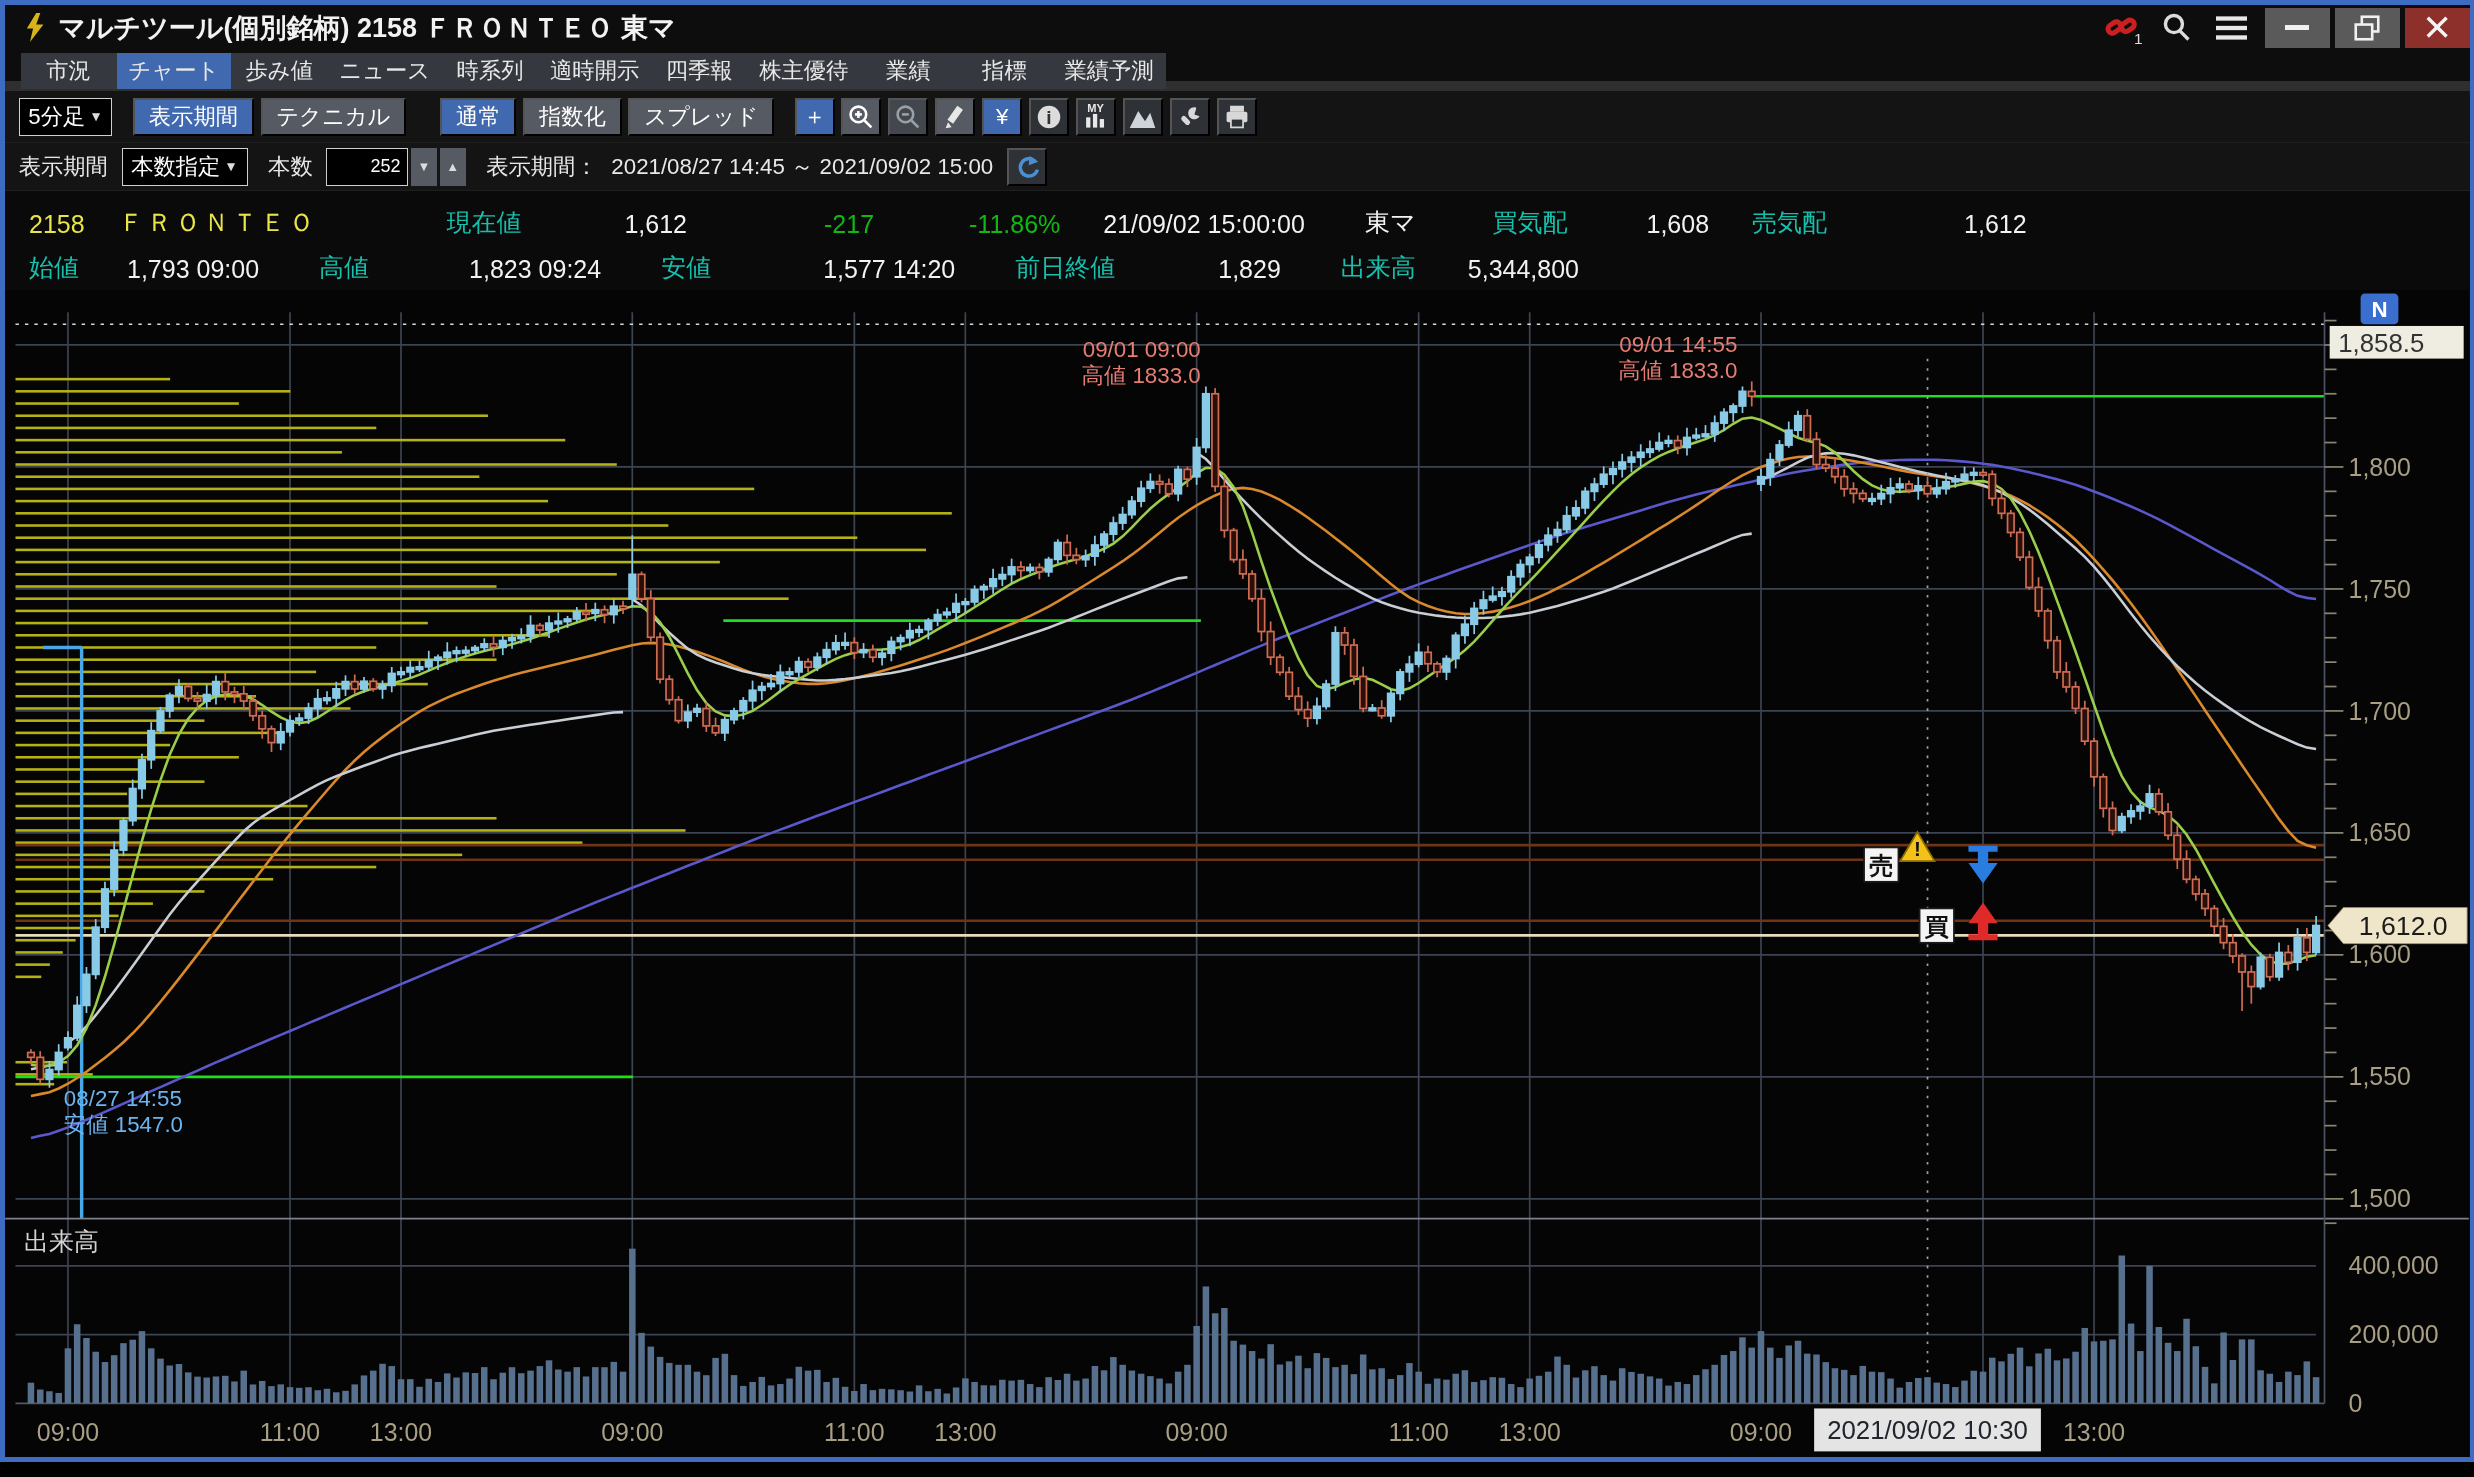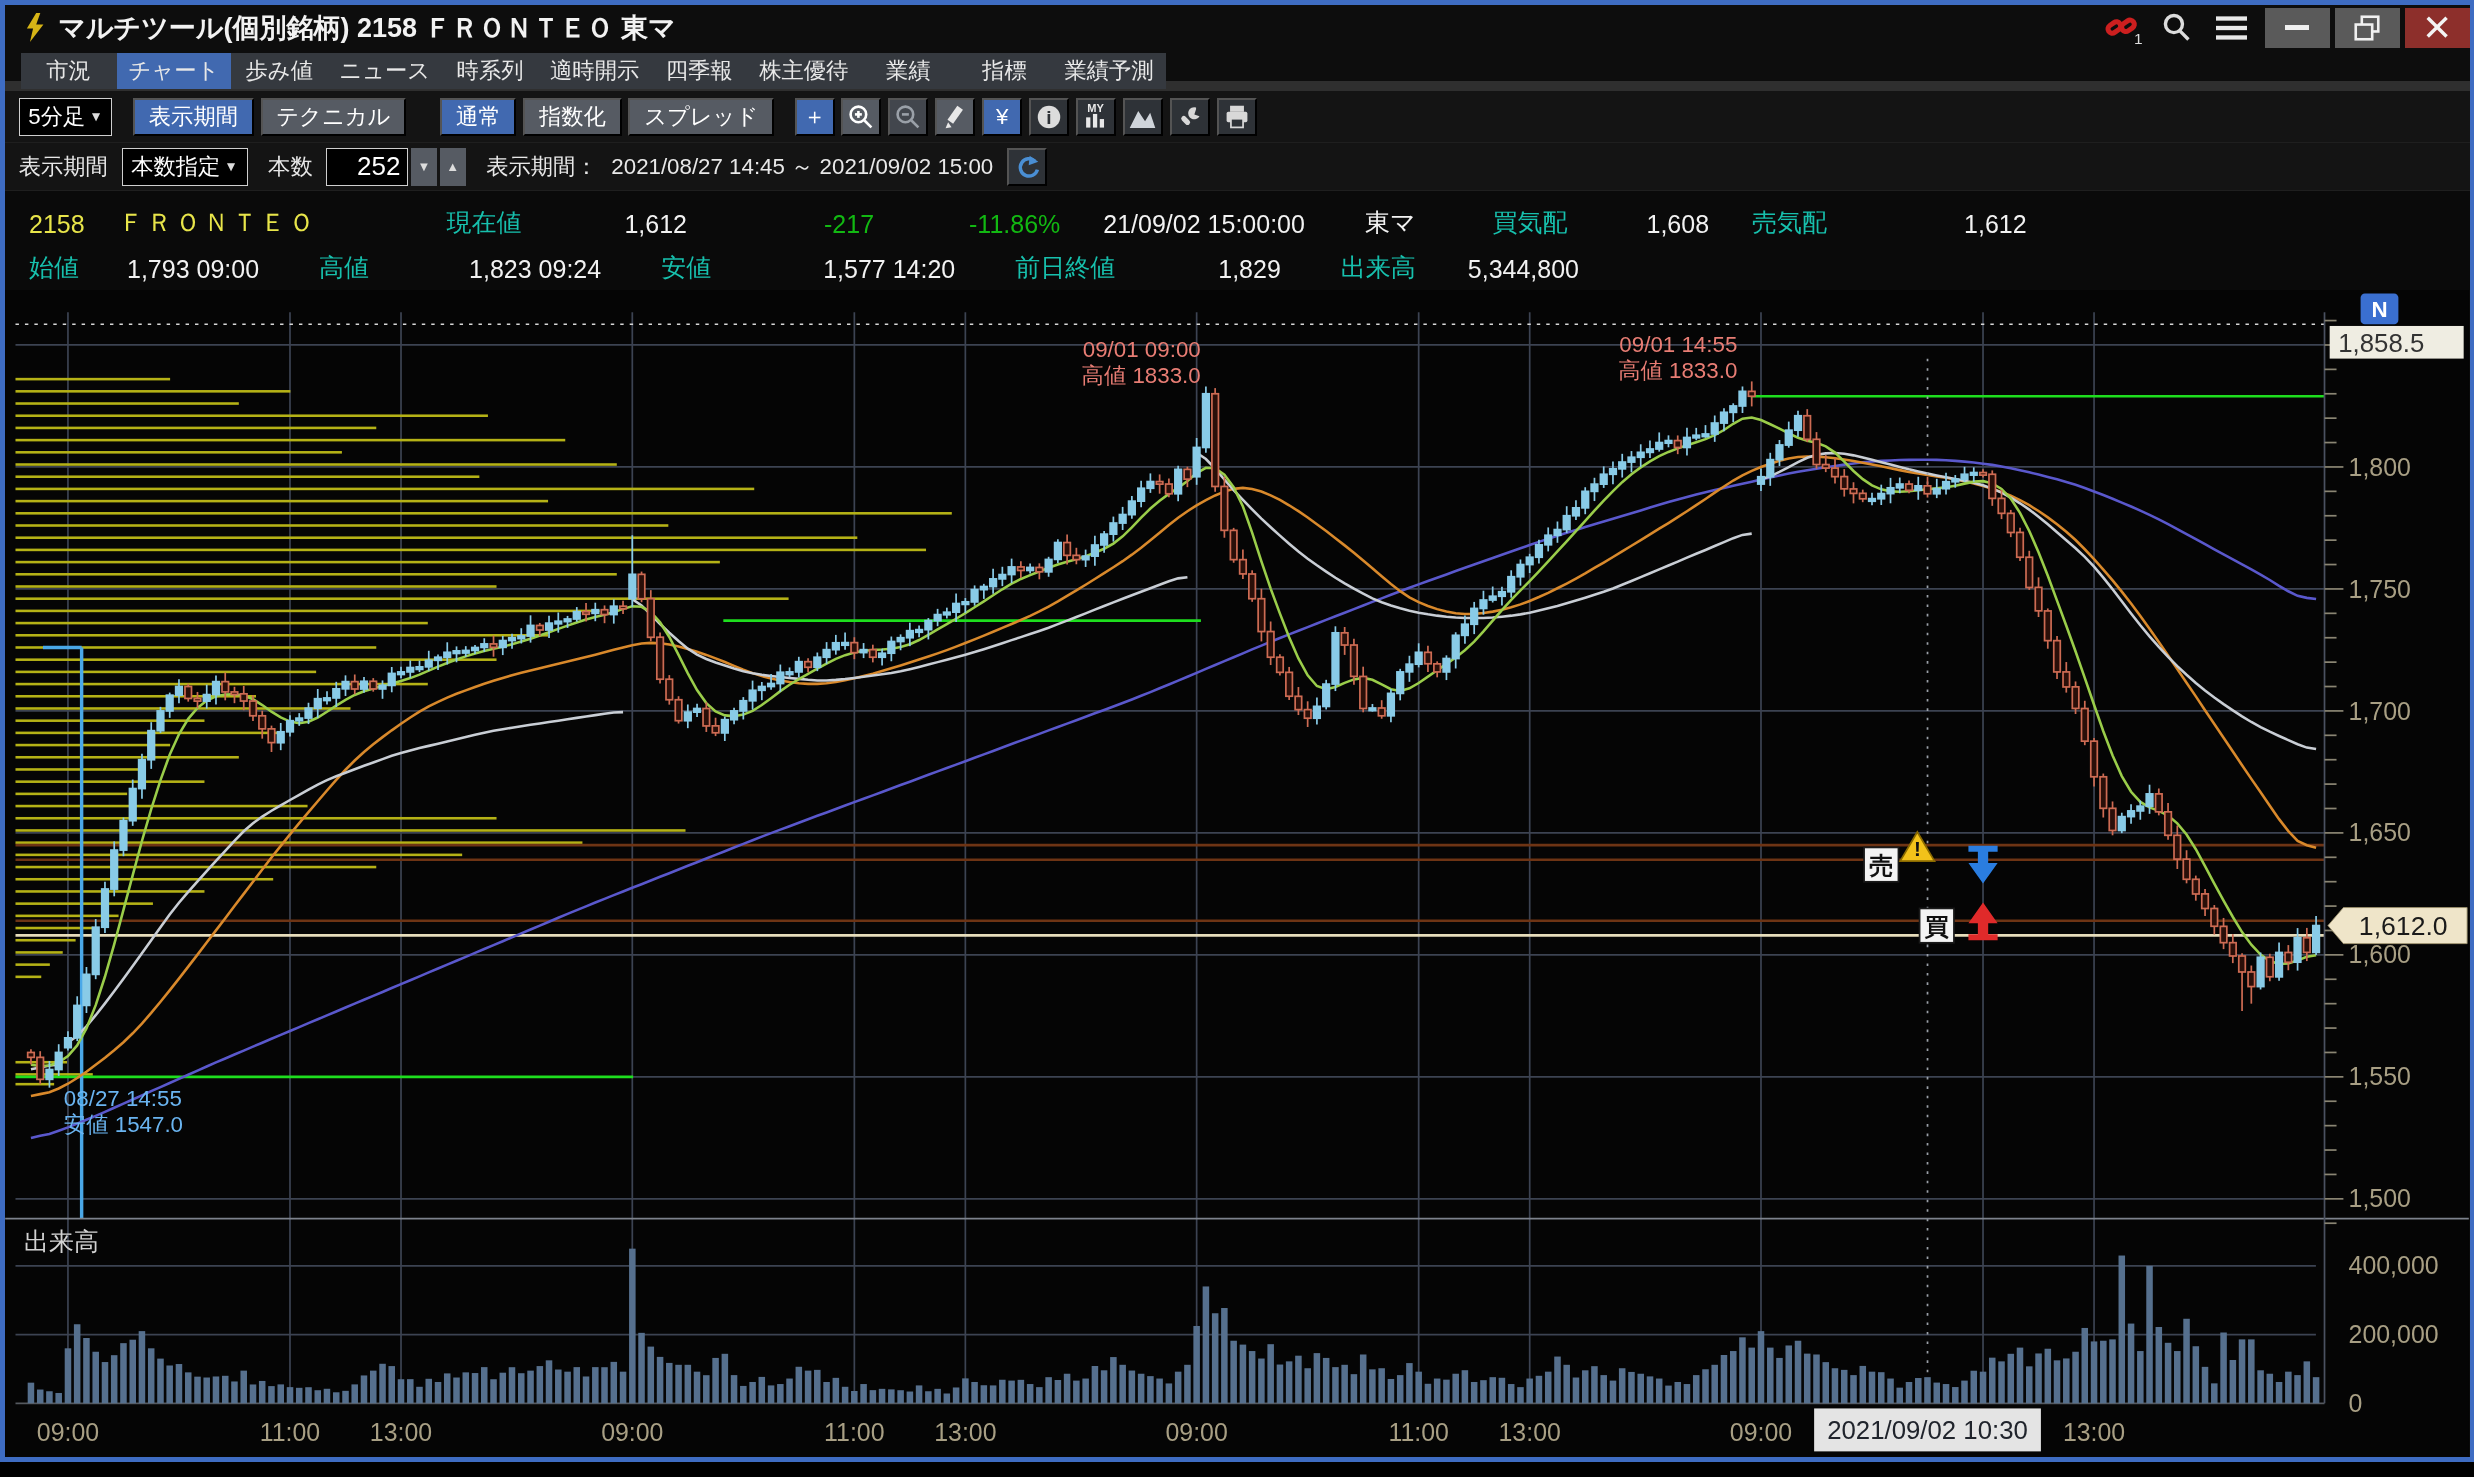--- a/index.html
+++ b/index.html
@@ -26,21 +26,21 @@
   .toolbar1{height:52px;background:#141414;display:flex;align-items:center;gap:6.9px;padding-left:13.7px;border-bottom:1.7px solid #1f1f1f;}
   .toolbar2{height:48px;background:#141414;display:flex;align-items:center;padding-left:13.7px;border-bottom:1.7px solid #1f1f1f;}
   .dropdown{background:#000;border:1.7px solid #cfcfcf;color:#fff;font-size:22.3px;height:38px;display:flex;align-items:center;padding:0 8.6px;gap:4px;}
   .dd-arrow{font-size:13.7px;color:#ddd;}
   .tbtn{height:38px;background:#565b63;color:#fff;font-size:22.3px;display:flex;align-items:center;justify-content:center;padding:0 13.7px;}
   .tbtn.blue{background:#4169b0;}
   .tbtn.icon{width:40px;padding:0;}
   .tbtn.dim{color:#9aa0a8;background:#42464d;}
   .tbtn.dark{background:#2e3237;}
   .lbl{color:#e8e8e8;font-size:22.3px;}
-  .numbox{background:#000;border:1.7px solid #cfcfcf;color:#fff;font-size:26px;height:38px;width:82px;display:flex;align-items:center;justify-content:flex-end;padding:0 6.9px;}
+  .numbox{background:#000;border:1.7px solid #cfcfcf;color:#fff;font-size:18px;height:38px;width:82px;display:flex;align-items:center;justify-content:flex-end;padding:0 6.9px;}
   .spin{width:26px;height:38px;background:#565b63;color:#ddd;font-size:13px;display:flex;align-items:center;justify-content:center;margin-left:2.6px;}
   .gap8{width:6.9px}.gap16{width:13.7px}.gap24{width:20.6px}
   
   .inforow{height:48px;display:flex;align-items:flex-end;background:#0a0a0a;font-size:25px;white-space:nowrap;}
   .inforow .cy{color:#17c0ad;}
   .inforow .wh{color:#f2f2f2;}
   .inforow .gr{color:#12b812;}
   .inforow .yw{color:#e8e54a;}
   .chart-wrap{position:absolute;left:0;top:285px;width:2464px;height:1182px;background:#050505;}
   svg text{font-family:"Liberation Sans","DejaVu Sans",sans-serif;}

